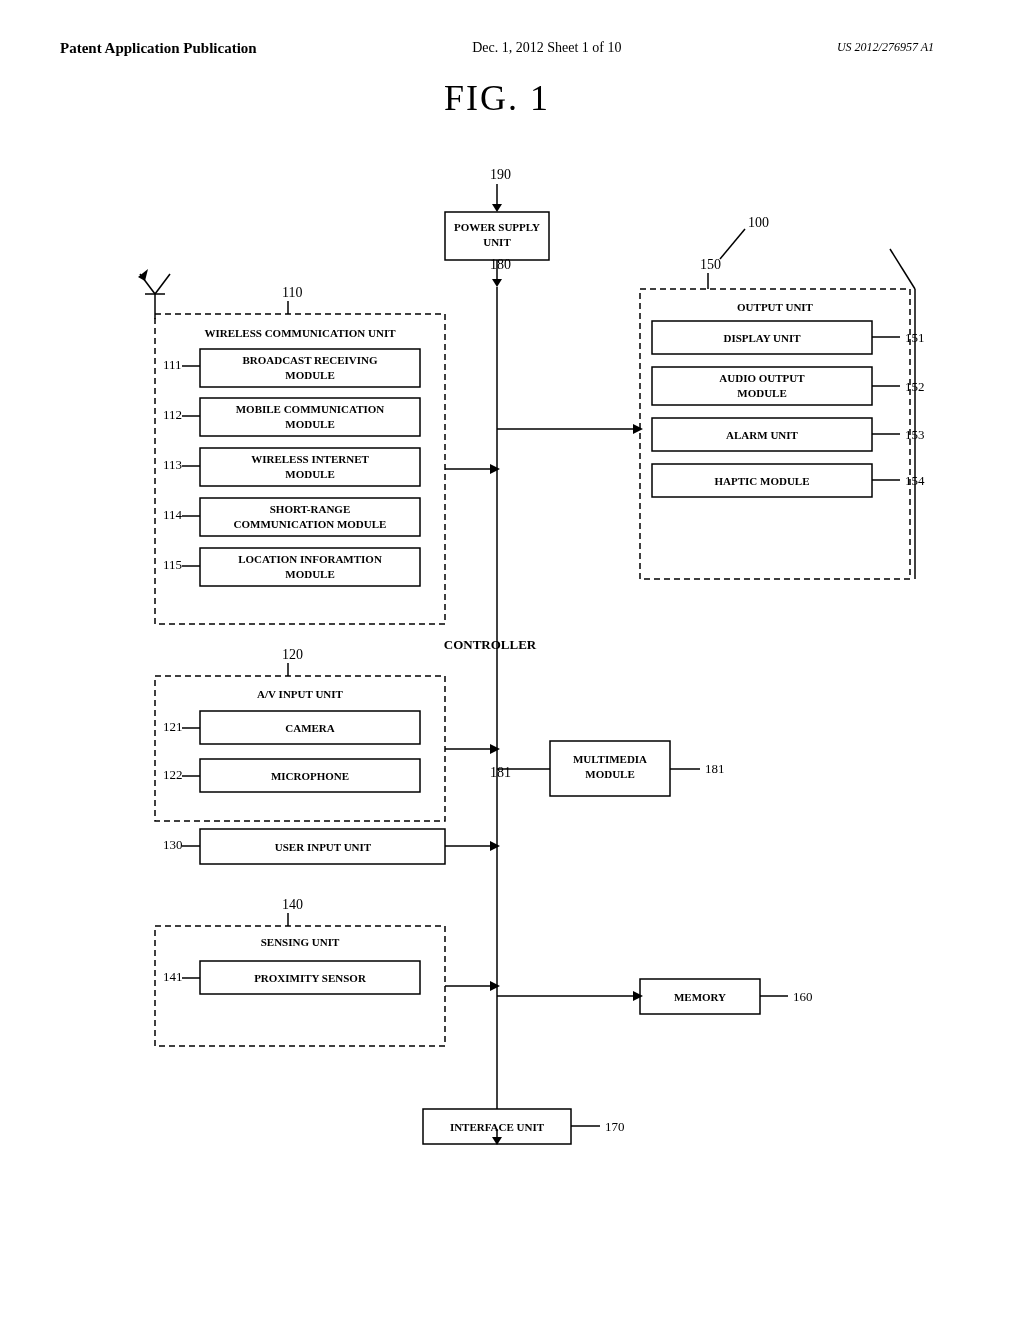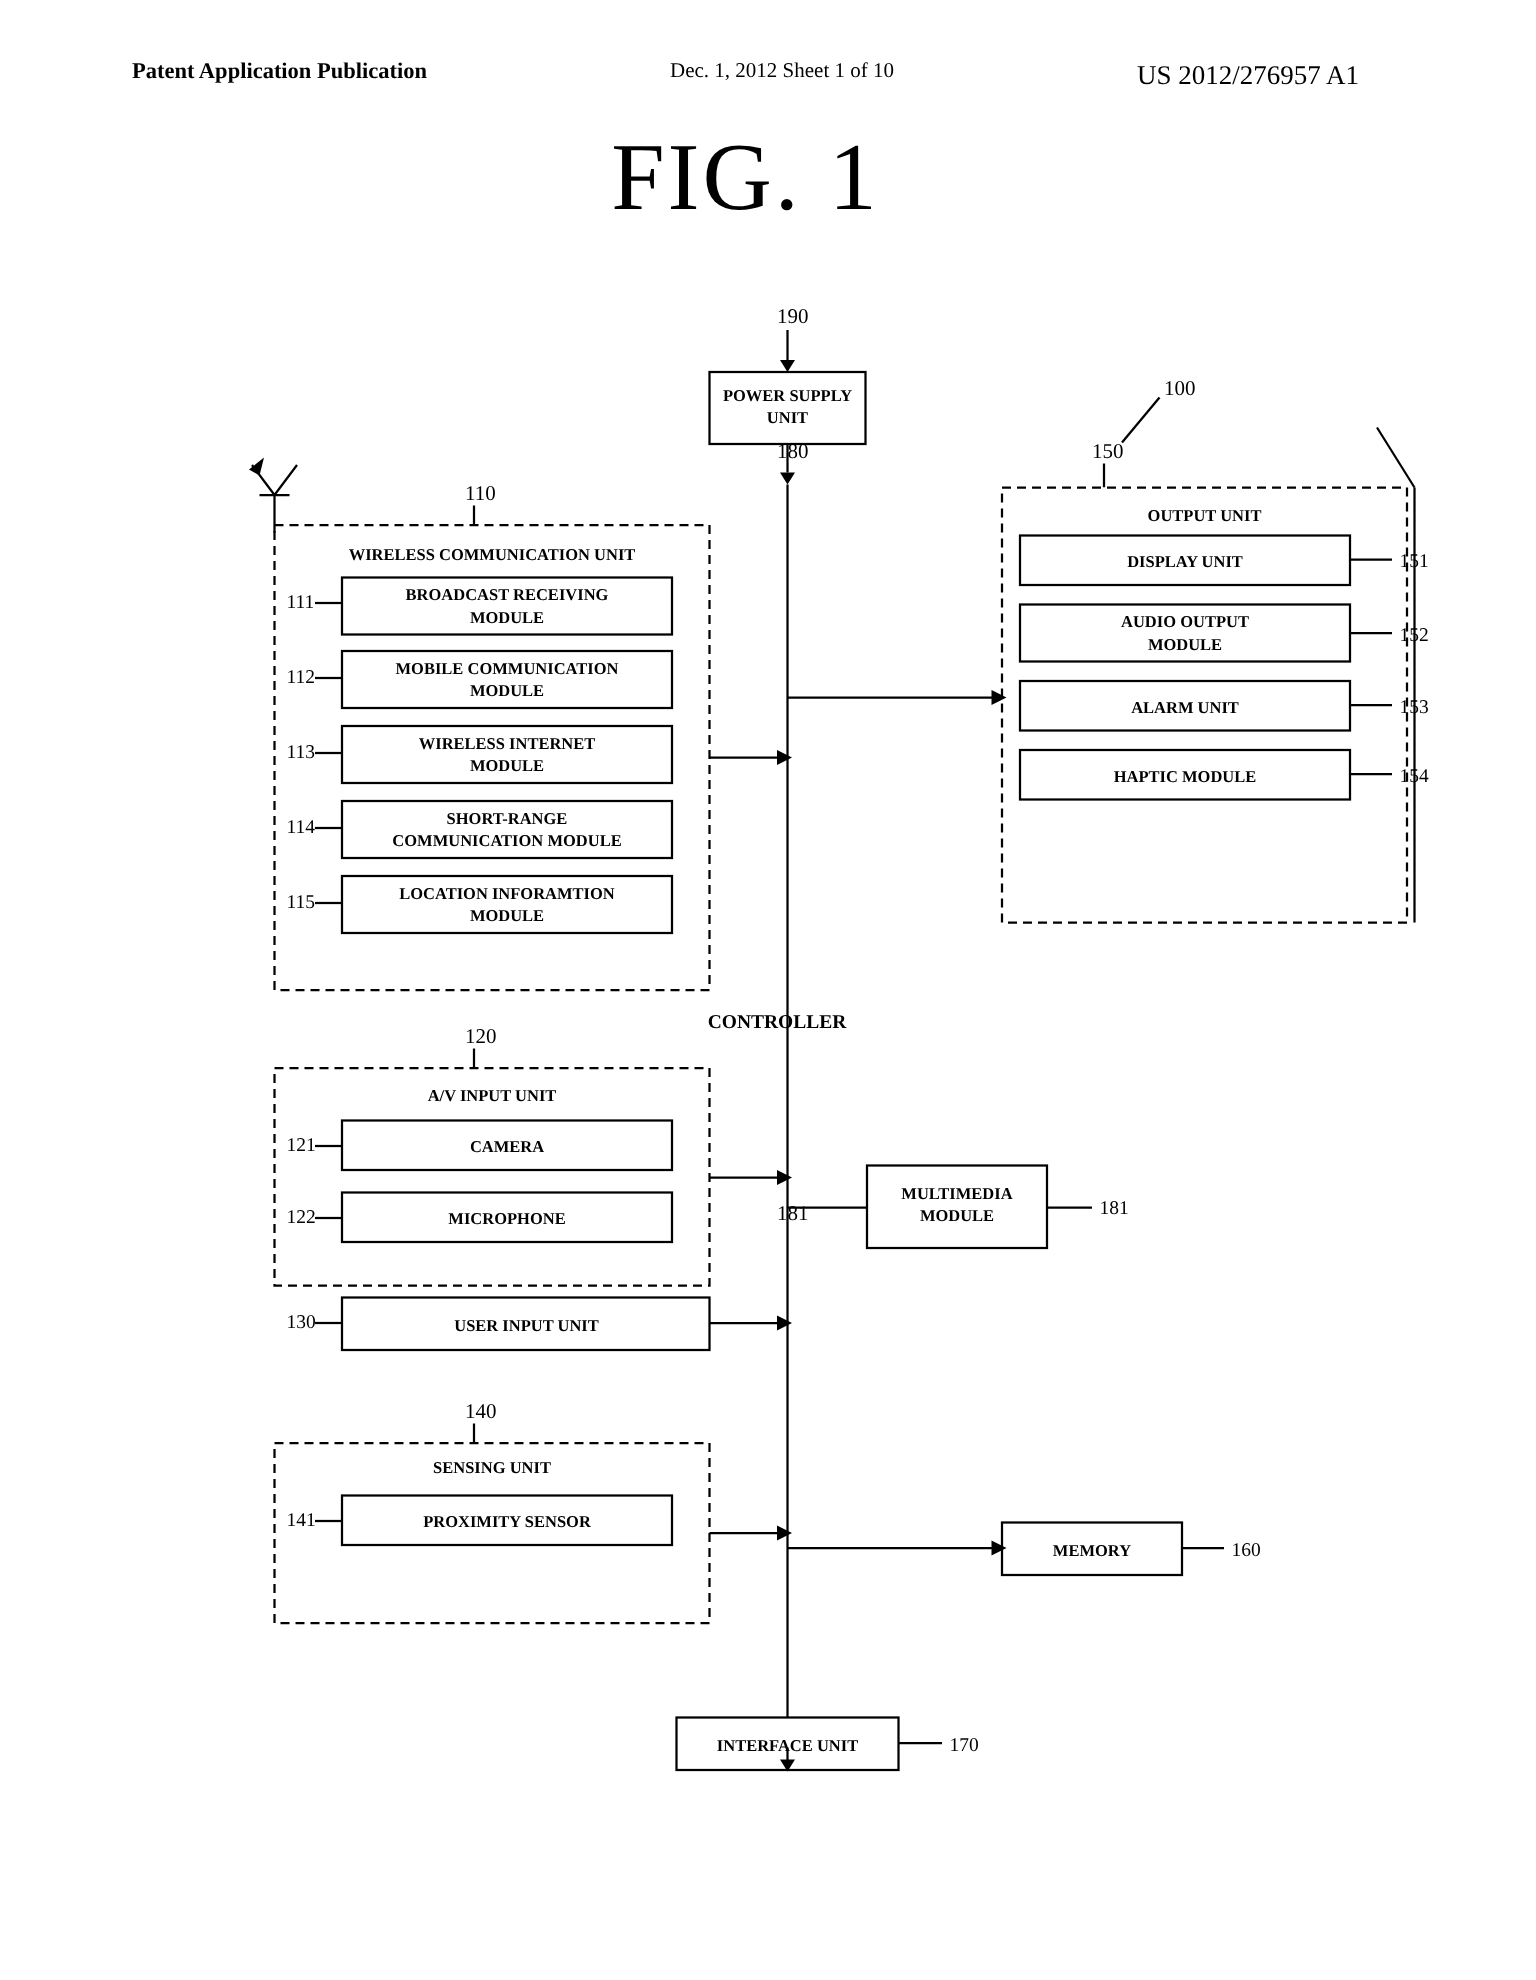--- a/index.html
+++ b/index.html
@@ -9,47 +9,48 @@
       width: 1024px;
       height: 1320px;
       overflow: hidden;
       position: relative;
     }
 
     .page {
       width: 994px;
       height: 1320px;
       position: relative;
-      padding: 40px 88px;
+      padding: 40px 60px;
     }
 
     .header {
       display: flex;
       justify-content: space-between;
       align-items: flex-start;
       margin-bottom: 10px;
       font-size: 15px;
     }
 
     .header-left {
       font-weight: bold;
       font-size: 15px;
     }
 
     .header-center {
       font-size: 14px;
     }
 
     .header-right {
-      font-size: 18px;
+      font-size: 12px;
+      font-style: italic;
     }
 
     .fig-title {
       text-align: center;
-      font-size: 64px;
+      font-size: 36px;
       font-weight: normal;
       margin: 20px 0 30px 0;
       letter-spacing: 2px;
     }
   </style>
 </head>
 <body>
 
 <div class="page">
 

